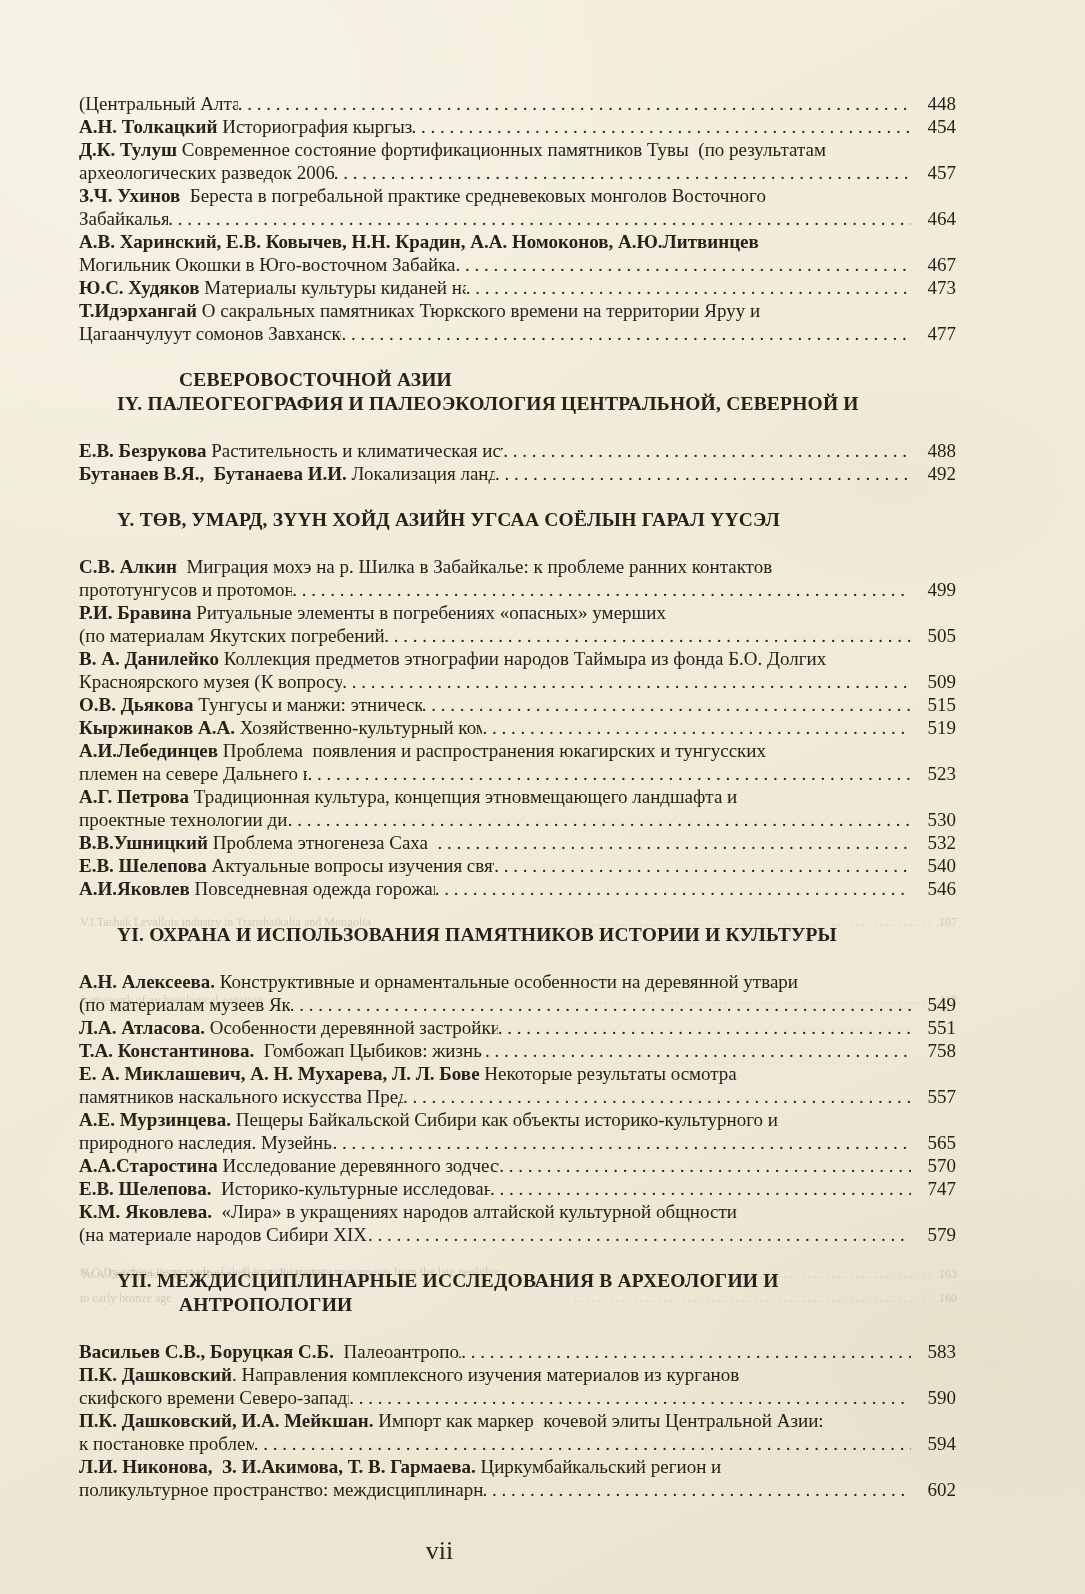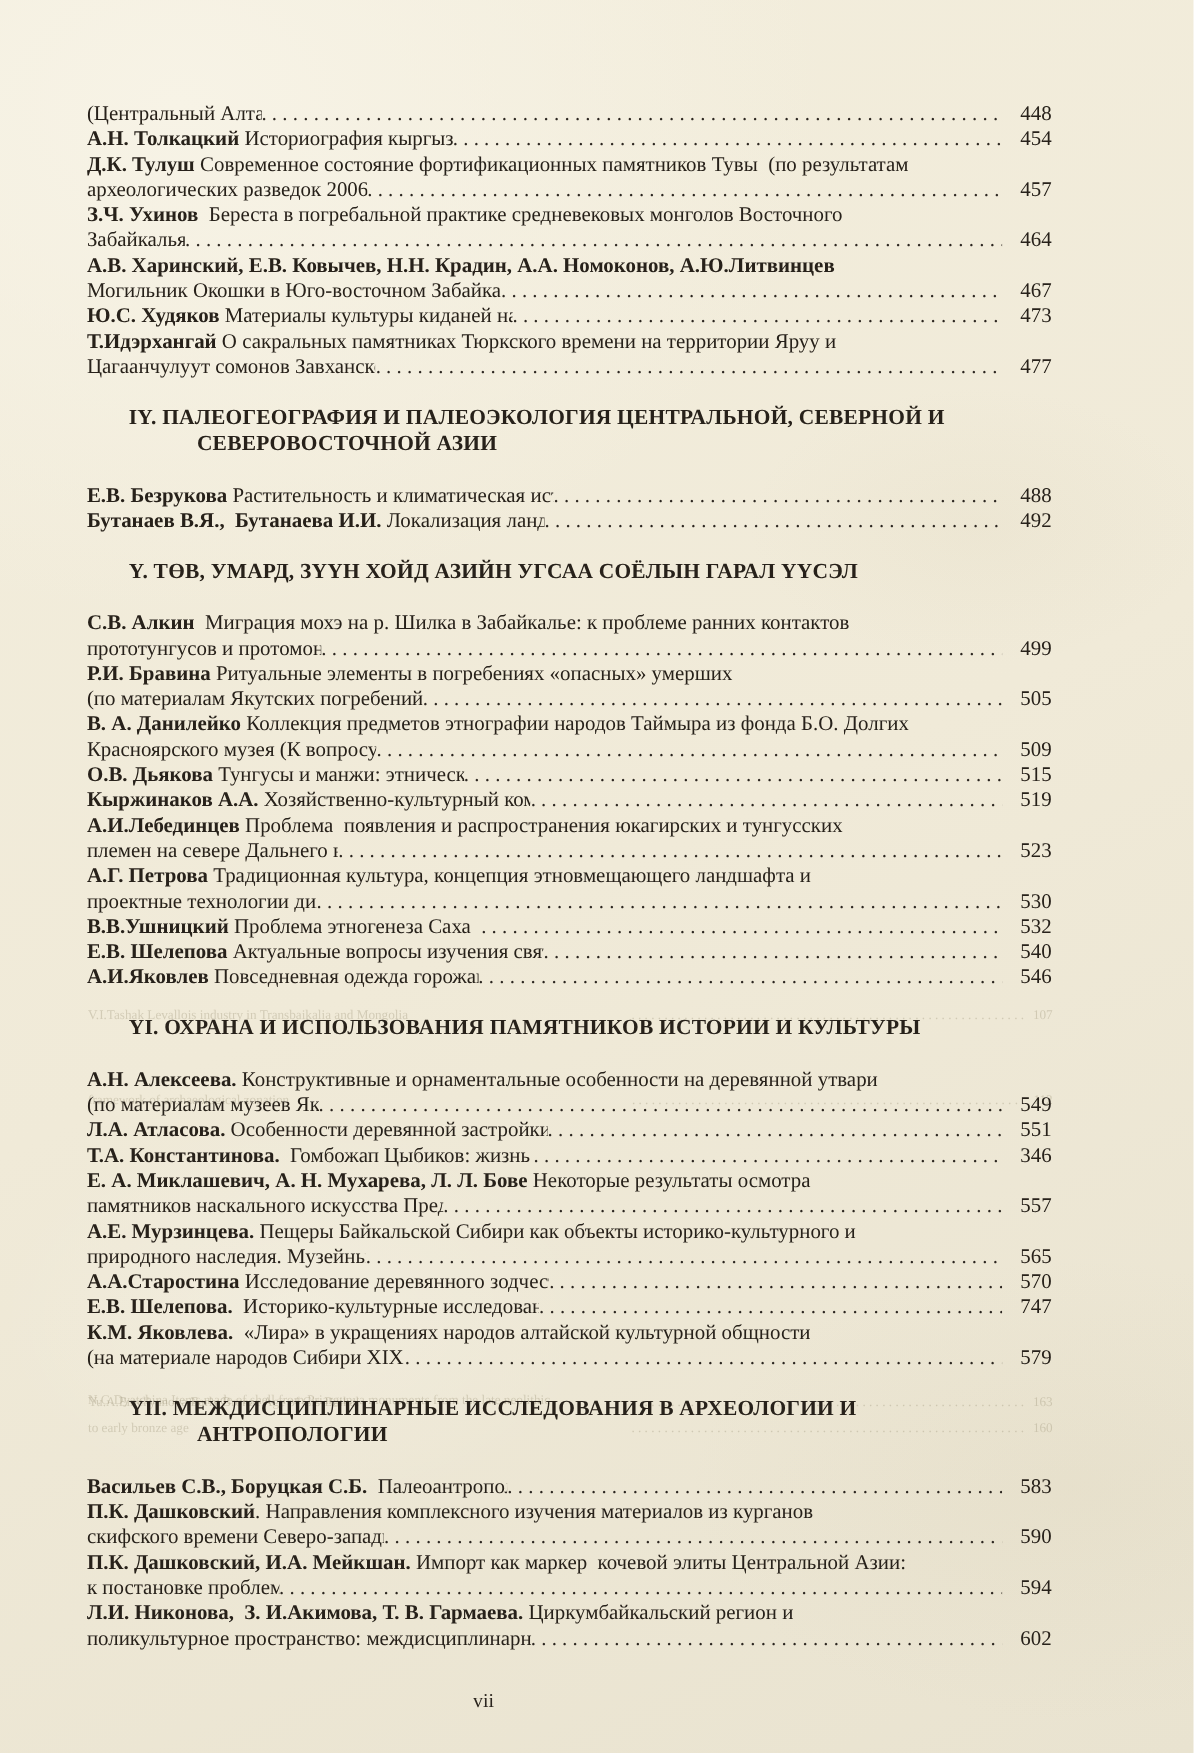--- a/index.html
+++ b/index.html
@@ -42,21 +42,21 @@
     font-size:12px;line-height:20px;white-space:pre;
     color:#8f8669;opacity:.30;
   }
   .gleader{flex:1;overflow:hidden;white-space:nowrap;text-align:right;}
   .gleader::after{content:" . . . . . . . . . . . . . . . . . . . . . . . . . . . . . . . . . . . . . . . . . . . . . . . . . . . . . . . . . . . .";}
   .gpage{flex:0 0 auto;margin-left:8px;}
   .ghost.noleader .gleader::after{content:"";}
   
   .footer{
     position:absolute;top:1536px;left:0;width:879px;z-index:2;
-    text-align:center;font-size:18px;color:#2b251e;
+    text-align:center;font-size:26px;color:#2b251e;
   }
   
   .texture{
     position:absolute;inset:0;z-index:0;pointer-events:none;
     background:
       radial-gradient(ellipse 300px 180px at 82% 30%, rgba(210,200,170,.12), transparent 70%),
       radial-gradient(ellipse 400px 260px at 25% 75%, rgba(255,255,250,.18), transparent 70%),
       radial-gradient(ellipse 500px 300px at 90% 85%, rgba(205,195,165,.14), transparent 70%);
   }
 </style>
@@ -81,22 +81,22 @@
         <div class="toc-line"><span class="txt"><span class="b">З.Ч. Ухинов</span><span class="t">  Береста в погребальной практике средневековых монголов Восточного</span></span></div>
         <div class="toc-line"><span class="txt"><span class="t">Забайкалья</span></span><span class="leader"></span><span class="pagenum">464</span></div>
         <div class="toc-line"><span class="txt"><span class="b">А.В. Харинский, Е.В. Ковычев, Н.Н. Крадин, А.А. Номоконов, А.Ю.Литвинцев</span></span></div>
         <div class="toc-line"><span class="txt"><span class="t">Могильник Окошки в Юго-восточном Забайкалье: структурные особенности</span></span><span class="leader"></span><span class="pagenum">467</span></div>
         <div class="toc-line"><span class="txt"><span class="b">Ю.С. Худяков</span><span class="t"> Материалы культуры киданей на памятнике Рашаан-хад в Хэнтэе</span></span><span class="leader"></span><span class="pagenum">473</span></div>
         <div class="toc-line"><span class="txt"><span class="b">Т.Идэрхангай</span><span class="t"> О сакральных памятниках Тюркского времени на территории Яруу и</span></span></div>
         <div class="toc-line"><span class="txt"><span class="t">Цагаанчулуут сомонов Завханского аймака</span></span><span class="leader"></span><span class="pagenum">477</span></div>
       </section>
       <section class="toc-section">
         <div class="heading-block">
+          <div class="heading-line cont">СЕВЕРОВОСТОЧНОЙ АЗИИ</div>
           <div class="heading-line">IY. ПАЛЕОГЕОГРАФИЯ И ПАЛЕОЭКОЛОГИЯ ЦЕНТРАЛЬНОЙ, СЕВЕРНОЙ И</div>
-          <div class="heading-line cont">СЕВЕРОВОСТОЧНОЙ АЗИИ</div>
         </div>
         <div class="toc-line"><span class="txt"><span class="b">Е.В. Безрукова</span><span class="t"> Растительность и климатическая история на оз. Байкал с последнего оледенения</span></span><span class="leader"></span><span class="pagenum">488</span></div>
         <div class="toc-line"><span class="txt"><span class="b">Бутанаев В.Я.,  Бутанаева И.И.</span><span class="t"> Локализация ландшафтной зоны  пратюрков Саяно – Алтая</span></span><span class="leader"></span><span class="pagenum">492</span></div>
       </section>
       <section class="toc-section">
         <div class="heading-block">
           <div class="heading-line">Y. ТӨВ, УМАРД, ЗҮҮН ХОЙД АЗИЙН УГСАА СОЁЛЫН ГАРАЛ ҮҮСЭЛ</div>
         </div>
         <div class="toc-line"><span class="txt"><span class="b">С.В. Алкин</span><span class="t">  Миграция мохэ на р. Шилка в Забайкалье: к проблеме ранних контактов</span></span></div>
         <div class="toc-line"><span class="txt"><span class="t">прототунгусов и протомонголов</span></span><span class="leader"></span><span class="pagenum">499</span></div>
@@ -114,21 +114,21 @@
         <div class="toc-line"><span class="txt"><span class="b">Е.В. Шелепова</span><span class="t"> Актуальные вопросы изучения святилищ Алтая и сопредельных территорий</span></span><span class="leader"></span><span class="pagenum">540</span></div>
         <div class="toc-line"><span class="txt"><span class="b">А.И.Яковлев</span><span class="t"> Повседневная одежда горожан Якутска начала XX века</span></span><span class="leader"></span><span class="pagenum">546</span></div>
       </section>
       <section class="toc-section">
         <div class="heading-block">
           <div class="heading-line">YI. ОХРАНА И ИСПОЛЬЗОВАНИЯ ПАМЯТНИКОВ ИСТОРИИ И КУЛЬТУРЫ</div>
         </div>
         <div class="toc-line"><span class="txt"><span class="b">А.Н. Алексеева.</span><span class="t"> Конструктивные и орнаментальные особенности на деревянной утвари</span></span></div>
         <div class="toc-line"><span class="txt"><span class="t">(по материалам музеев Якутии)</span></span><span class="leader"></span><span class="pagenum">549</span></div>
         <div class="toc-line"><span class="txt"><span class="b">Л.А. Атласова.</span><span class="t"> Особенности деревянной застройки жилых домов в историческом ядре города</span></span><span class="leader"></span><span class="pagenum">551</span></div>
-        <div class="toc-line"><span class="txt"><span class="b">Т.А. Константинова.</span><span class="t">  Гомбожап Цыбиков: жизнь исследователя в архивных документах</span></span><span class="leader"></span><span class="pagenum">346</span></div>
+        <div class="toc-line"><span class="txt"><span class="b">Т.А. Константинова.</span><span class="t">  Гомбожап Цыбиков: жизнь исследователя в архивных документах</span></span><span class="leader"></span><span class="pagenum">758</span></div>
         <div class="toc-line"><span class="txt"><span class="b">Е. А. Миклашевич, А. Н. Мухарева, Л. Л. Бове</span><span class="t"> Некоторые результаты осмотра</span></span></div>
         <div class="toc-line"><span class="txt"><span class="t">памятников наскального искусства Предбайкалья  в 2011 г. </span></span><span class="leader"></span><span class="pagenum">557</span></div>
         <div class="toc-line"><span class="txt"><span class="b">А.Е. Мурзинцева.</span><span class="t"> Пещеры Байкальской Сибири как объекты историко-культурного и</span></span></div>
         <div class="toc-line"><span class="txt"><span class="t">природного наследия. Музейный ракурс </span></span><span class="leader"></span><span class="pagenum">565</span></div>
         <div class="toc-line"><span class="txt"><span class="b">А.А.Старостина</span><span class="t"> Исследование деревянного зодчества на территории Ленского района Якутии</span></span><span class="leader"></span><span class="pagenum">570</span></div>
         <div class="toc-line"><span class="txt"><span class="b">Е.В. Шелепова.</span><span class="t">  Историко-культурные исследования Н.К. Рериха  в Монголии и на Алтае </span></span><span class="leader"></span><span class="pagenum">747</span></div>
         <div class="toc-line"><span class="txt"><span class="b">К.М. Яковлева.</span><span class="t">  «Лира» в укращениях народов алтайской культурной общности</span></span></div>
         <div class="toc-line"><span class="txt"><span class="t">(на материале народов Сибири XIX  -  нач.XX вв)</span></span><span class="leader"></span><span class="pagenum">579</span></div>
       </section>
       <section class="toc-section">

